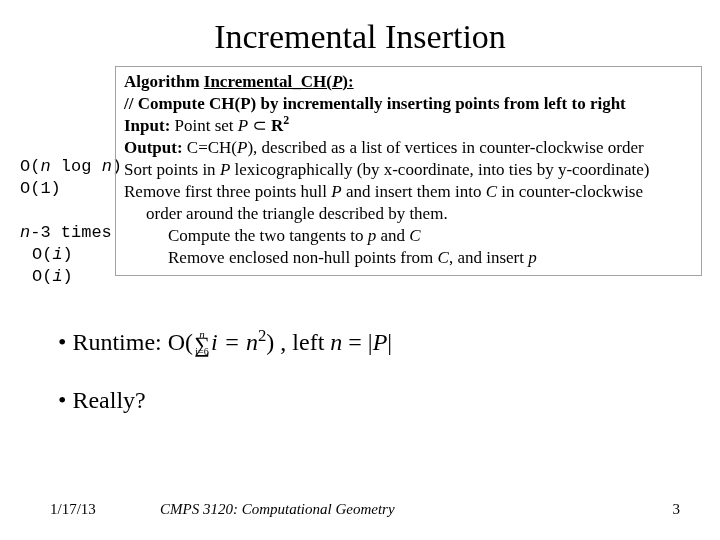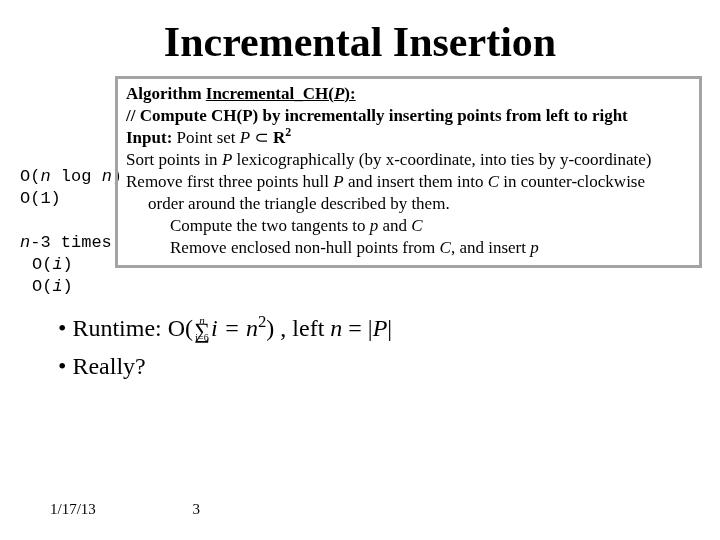--- a/index.html
+++ b/index.html
@@ -13,58 +13,58 @@
     position: relative;
     overflow: hidden;
   }
   .slide {
     width: 720px;
     height: 540px;
     position: relative;
     box-sizing: border-box;
   }
   .title {
-    font-size: 42px;
-    font-weight: bold;
+    font-size: 34px;
+    font-weight: normal;
     text-align: center;
     padding-top: 18px;
     padding-bottom: 10px;
   }
   .content-row {
     display: flex;
     flex-direction: row;
     align-items: flex-start;
     padding: 0 10px 0 20px;
   }
   .complexity-col {
     width: 95px;
     font-size: 17px;
     line-height: 22px;
     padding-top: 90px;
     flex-shrink: 0;
   }
   .complexity-col .row { white-space: nowrap; font-family: Liberation Mono, monospace; }
   .complexity-col .indent { padding-left: 12px; }
   .algo-box {
-    border: 3px solid #a3a3a3;
+    border: 1px solid #a3a3a3;
     flex: 1;
     font-size: 17px;
     line-height: 22px;
     padding: 4px 8px 6px 8px;
     margin-right: 8px;
   }
   .algo-box .line { white-space: normal; }
   .algo-box .l-indent1 { padding-left: 22px; }
   .algo-box .l-indent2 { padding-left: 44px; }
   .bullets {
     font-size: 24px;
     padding: 14px 0 0 58px;
     line-height: 32px;
   }
-  .bullets .b-row { margin-bottom: 4px; }
+  .bullets .b-row { margin-bottom: 4px; margin-top: 24px; }
   .sumwrap {
     display: inline-block;
     position: relative;
     vertical-align: middle;
     width: 18px;
     text-align: center;
   }
   .sumwrap .sup {
     position: absolute;
     top: -10px;
@@ -125,20 +125,23 @@
     <div class="algo-box">
       <div class="line">
         <span class="b">Algorithm</span>
         <span class="b"> </span><span class="b u">Incremental_CH(</span><span class="ib u">P</span><span class="b u">):</span>
       </div>
       <div class="line b">// Compute CH(P) by incrementally inserting points from left to right</div>
       <div class="line">
         <span class="b">Input:</span><span> Point set </span><span class="i">P</span><span> ⊂ </span><span class="b">R</span><sup class="b">2</sup>
       </div>
       <div class="line">
+        <span class="b">Output:</span><span> C=CH(</span><span class="i">P</span><span>), described as a list of vertices in counter-clockwise order</span>
+      </div>
+      <div class="line">
         <span>Sort points in </span><span class="i">P</span><span> lexicographically (by x-coordinate, into ties by y-coordinate)</span>
       </div>
       <div class="line">
         <span>Remove first three points hull </span><span class="i">P</span><span> and insert them into </span><span class="i">C</span><span> in counter-clockwise</span>
       </div>
       <div class="line l-indent1">order around the triangle described by them.</div>
       <div class="line l-indent2">
         <span>Compute the two tangents to </span><span class="i">p</span><span> and </span><span class="i">C</span>
       </div>
       <div class="line l-indent2">
@@ -151,16 +154,17 @@
     <div class="b-row">
       • <span>Runtime: O(</span><span class="sumwrap"><span class="sup">n</span><span class="sig">∑</span><span class="sub">i=6</span></span><span class="i">i = n</span><sup>2</sup><span>) , left </span><span class="i">n</span><span> = |</span><span class="i">P</span><span>|</span>
     </div>
     <div class="b-row">
       • <span>Really?</span>
     </div>
   </div>
 
   <div class="footer">
     <div class="date">1/17/13</div>
+    <div class="course">CMPS 3120: Computational Geometry</div>
     <div class="num">3</div>
   </div>
 
 </div>
 
 </body></html>

